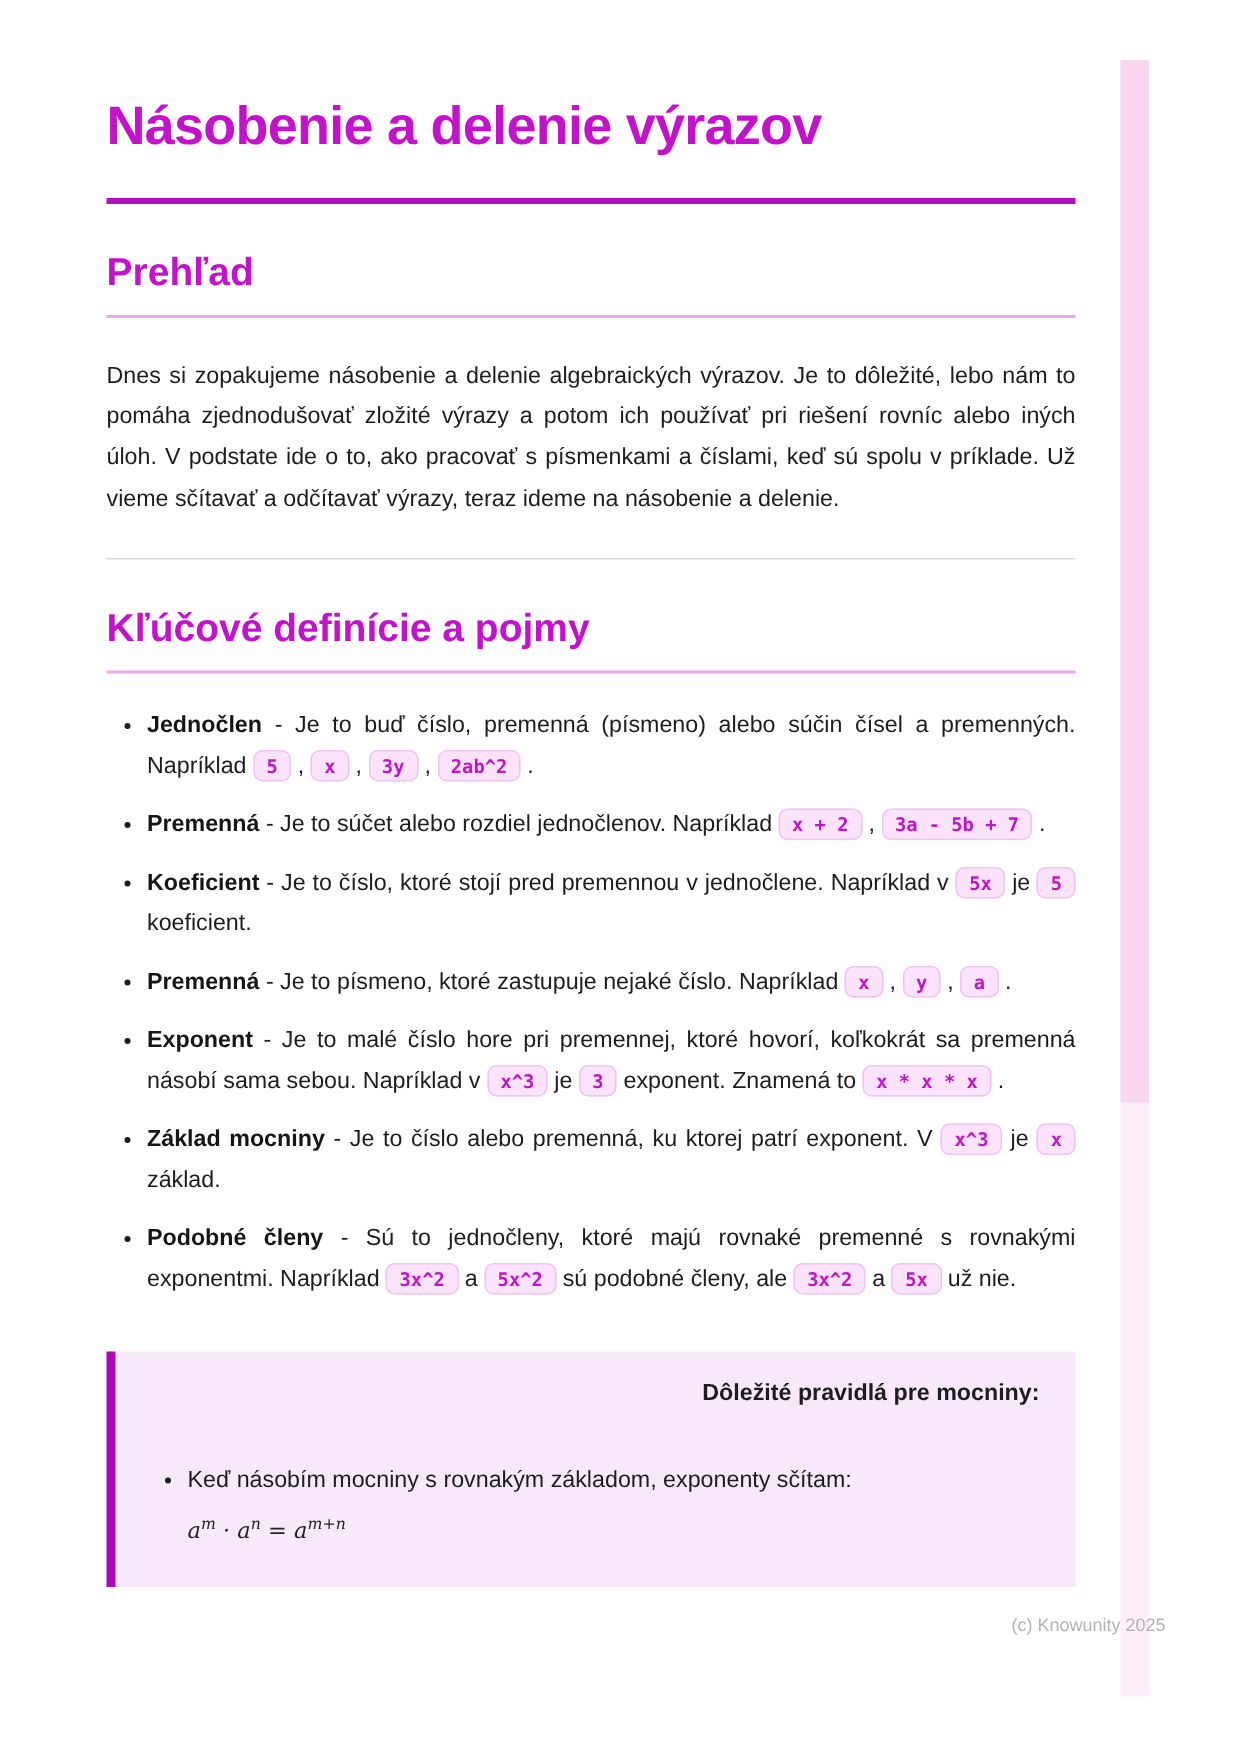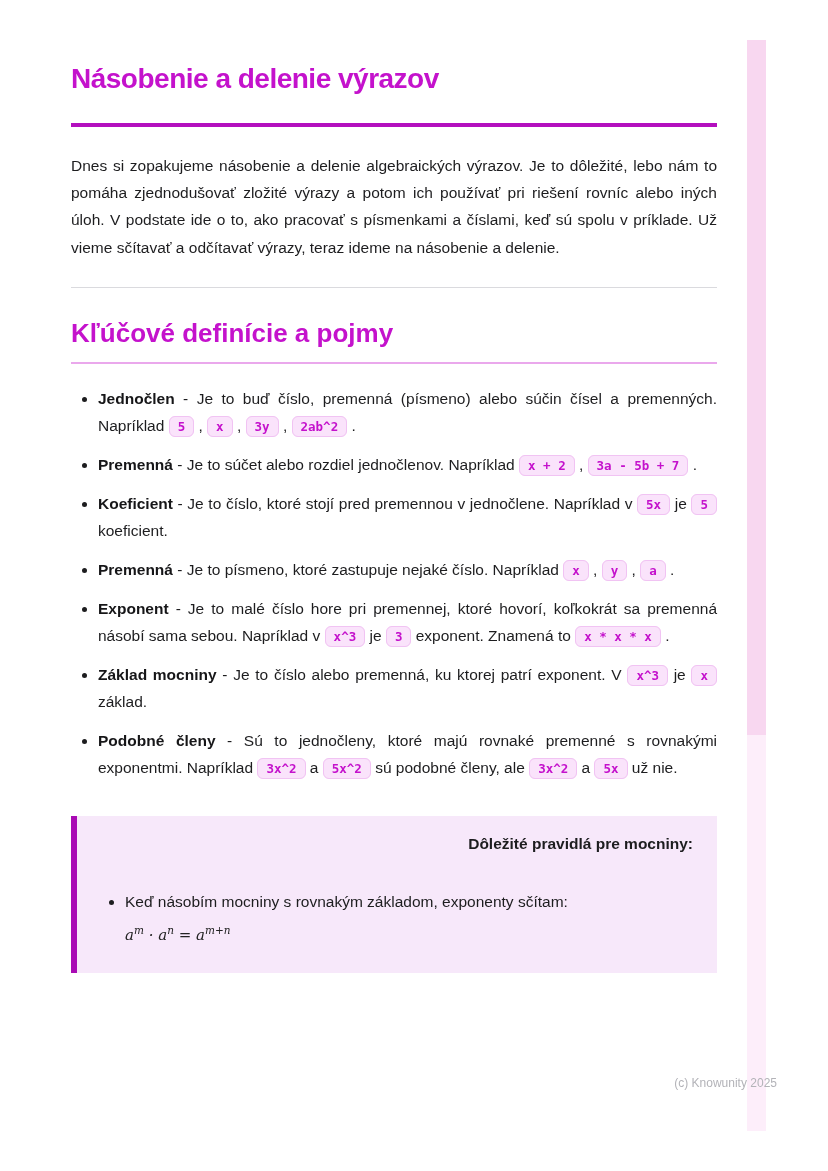--- a/index.html
+++ b/index.html
@@ -15,21 +15,21 @@
     --strip-thumb:#f8d7f0;
   }
   *{box-sizing:border-box;}
   html,body{margin:0;padding:0;}
   body{
     width:828px;height:1171px;background:#ffffff;position:relative;overflow:hidden;
     font-family:"Liberation Sans","DejaVu Sans",sans-serif;color:#1d1d1f;
   }
   .page{padding:64px 111px 0 71px;position:relative;z-index:2;}
   h1{
-    font-size:28px;font-weight:bold;color:var(--accent);
+    font-size:36px;font-weight:bold;color:var(--accent);
     margin:0 0 28px 0;letter-spacing:-0.5px;line-height:1.1;
   }
   .title-rule{border:none;height:4px;background:var(--rule);margin:0;}
   h2{
     font-size:26px;font-weight:bold;color:var(--accent);
     margin:30px 0 0 0;padding-bottom:13px;line-height:1.2;
     border-bottom:2px solid var(--heading-underline);
   }
   p.body{font-size:15.5px;line-height:1.76;text-align:justify;margin:25px 0 0 0;}
   .divider{border:none;border-top:1px solid #dadade;margin:26px 0 0 0;}
@@ -76,20 +76,21 @@
 
 <div class="strip-track"></div>
 <div class="strip-thumb"></div>
 
 <div class="page">
 
   <h1>Násobenie a delenie výrazov</h1>
   <hr class="title-rule">
 
   <section>
+    <h2>Prehľad</h2>
     <p class="body">Dnes si zopakujeme násobenie a delenie algebraických výrazov. Je to dôležité, lebo nám to pomáha zjednodušovať zložité výrazy a potom ich používať pri riešení rovníc alebo iných úloh. V podstate ide o to, ako pracovať s písmenkami a číslami, keď sú spolu v príklade. Už vieme sčítavať a odčítavať výrazy, teraz ideme na násobenie a delenie.</p>
   </section>
 
   <hr class="divider">
 
   <section>
     <h2>Kľúčové definície a pojmy</h2>
     <ul class="defs" id="def-list">
         <li><strong>Jednočlen</strong><span> - Je to buď číslo, premenná (písmeno) alebo súčin čísel a premenných. Napríklad </span><code class="chip">5</code><span> , </span><code class="chip">x</code><span> , </span><code class="chip">3y</code><span> , </span><code class="chip">2ab^2</code><span> .</span></li>
         <li><strong>Premenná</strong><span> - Je to súčet alebo rozdiel jednočlenov. Napríklad </span><code class="chip">x + 2</code><span> , </span><code class="chip">3a - 5b + 7</code><span> .</span></li>

